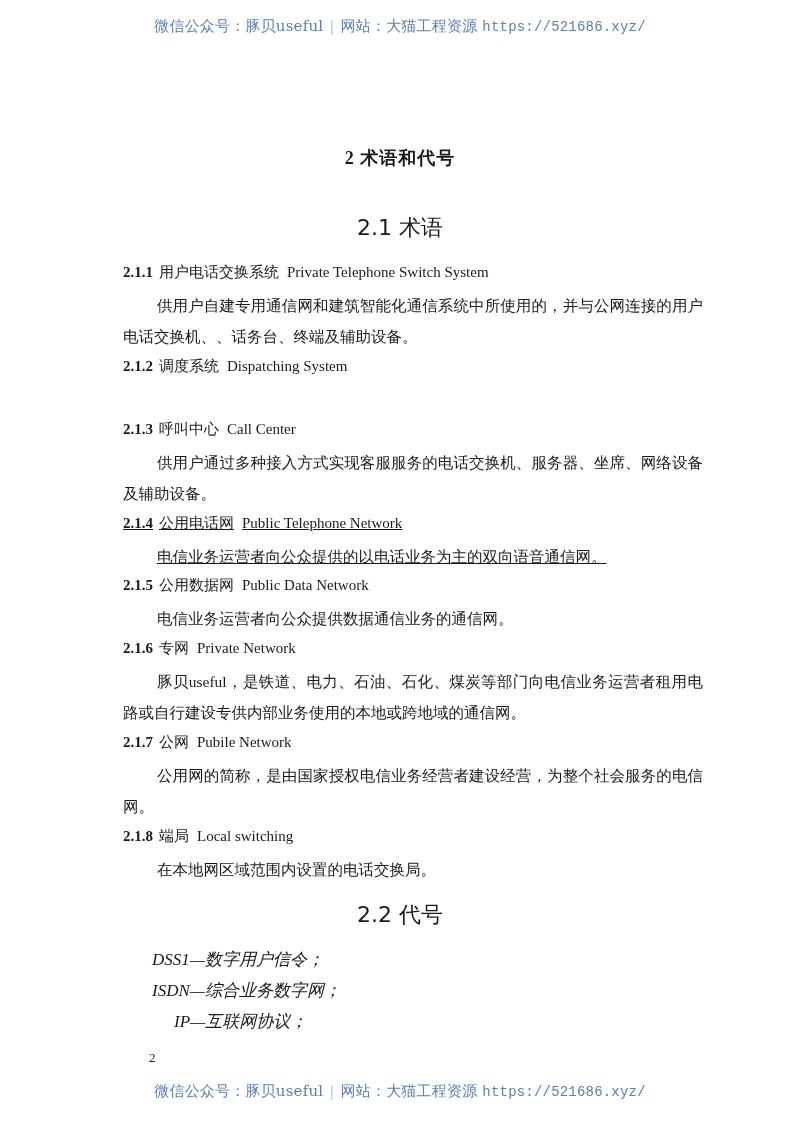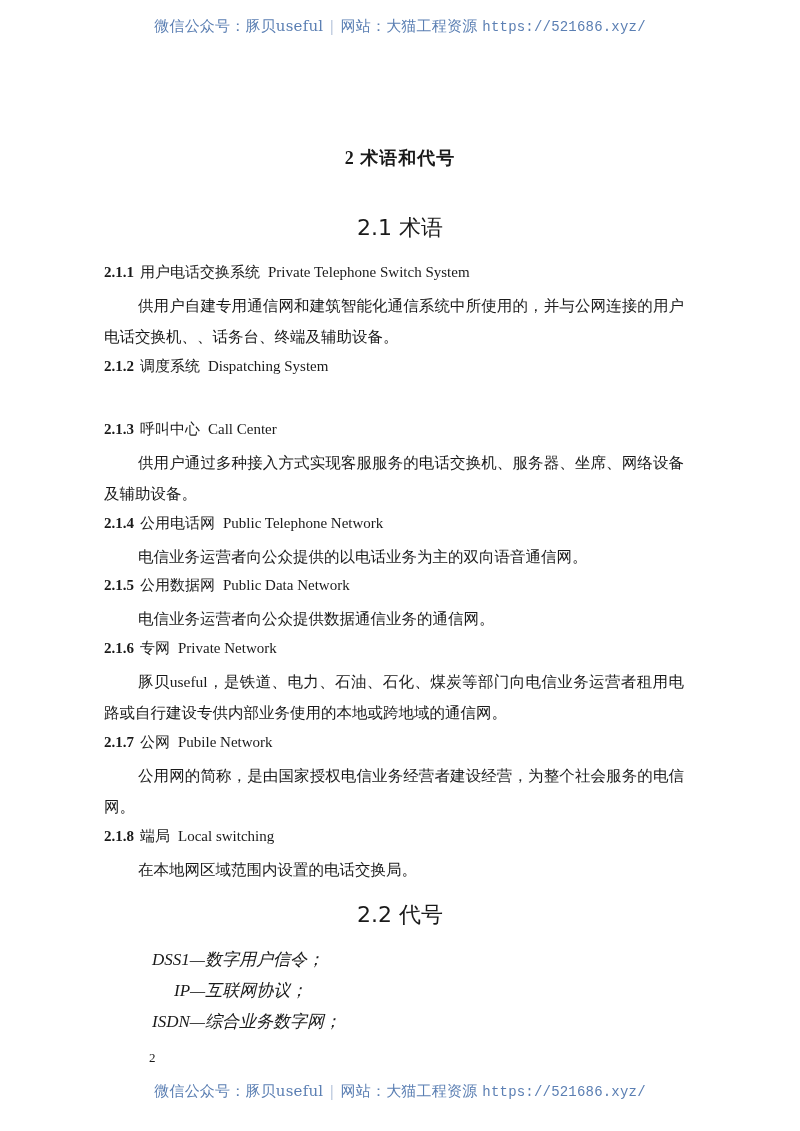--- a/index.html
+++ b/index.html
@@ -11,21 +11,21 @@
     .watermark .sep { color: #b9c7dc; margin: 0 6px; }
     .watermark .url { font-family: "Liberation Mono", "DejaVu Sans Mono", monospace; font-size: 14px; }
     .wm-top { top: 17px; }
     .wm-bottom { top: 1082px; }
     .chapter-title { position: absolute; top: 146px; left: 0; width: 800px; text-align: center;
                      font-size: 18px; font-weight: bold; letter-spacing: 1px; }
     .section-title { position: absolute; left: 0; width: 800px; text-align: center;
                      font-family: "DejaVu Sans", "Liberation Sans", sans-serif; font-size: 22px; }
     .sec1 { top: 213px; }
     .sec2 { top: 900px; }
-    .term { position: absolute; left: 104px; width: 580px; }
+    .term { position: absolute; left: 123px; width: 580px; }
     .term-head { font-size: 15px; line-height: 20px; margin: 0; }
     .term-head .num { font-weight: bold; margin-right: 6px; }
     .term-head .en { margin-left: 8px; }
     .term-body { font-size: 15.5px; line-height: 31px; margin: 8px 0 0 0; text-indent: 34px; text-align: justify; }
     .symbols { position: absolute; left: 152px; top: 944px; }
     .symbol { font-size: 17px; line-height: 31px; margin: 0; font-style: italic; }
     .symbol.indent { padding-left: 22px; }
     .page-number { position: absolute; left: 149px; top: 1050px; font-size: 13px; }
   </style>
 </head>
@@ -47,21 +47,21 @@
 
 <div class="term" style="top:356px;">
   <p class="term-head"><span class="num">2.1.2</span><span>调度系统</span><span class="en">Dispatching System</span></p>
 </div>
 
 <div class="term" style="top:419px;">
   <p class="term-head"><span class="num">2.1.3</span><span>呼叫中心</span><span class="en">Call Center</span></p>
   <p class="term-body">供用户通过多种接入方式实现客服服务的电话交换机、服务器、坐席、网络设备及辅助设备。</p>
 </div>
 
-<div class="term" style="top:513px;">
+<div class="term" style="top:513px;text-decoration:underline;">
   <p class="term-head"><span class="num">2.1.4</span><span>公用电话网</span><span class="en">Public Telephone Network</span></p>
   <p class="term-body">电信业务运营者向公众提供的以电话业务为主的双向语音通信网。</p>
 </div>
 
 <div class="term" style="top:575px;">
   <p class="term-head"><span class="num">2.1.5</span><span>公用数据网</span><span class="en">Public Data Network</span></p>
   <p class="term-body">电信业务运营者向公众提供数据通信业务的通信网。</p>
 </div>
 
 <div class="term" style="top:638px;">
@@ -76,22 +76,22 @@
 
 <div class="term" style="top:826px;">
   <p class="term-head"><span class="num">2.1.8</span><span>端局</span><span class="en">Local switching</span></p>
   <p class="term-body">在本地网区域范围内设置的电话交换局。</p>
 </div>
 
 <div class="section-title sec2">2.2  代号</div>
 
 <div class="symbols">
   <p class="symbol">DSS1—数字用户信令；</p>
+  <p class="symbol">ISDN—综合业务数字网；</p>
   <p class="symbol indent">IP—互联网协议；</p>
-  <p class="symbol">ISDN—综合业务数字网；</p>
 </div>
 
 <div class="page-number">2</div>
 
 <div class="watermark wm-bottom">
   <span>微信公众号：豚贝useful</span><span class="sep">|</span><span>网站：大猫工程资源</span>
   <span class="url">https://521686.xyz/</span>
 </div>
 
 </body></html>

